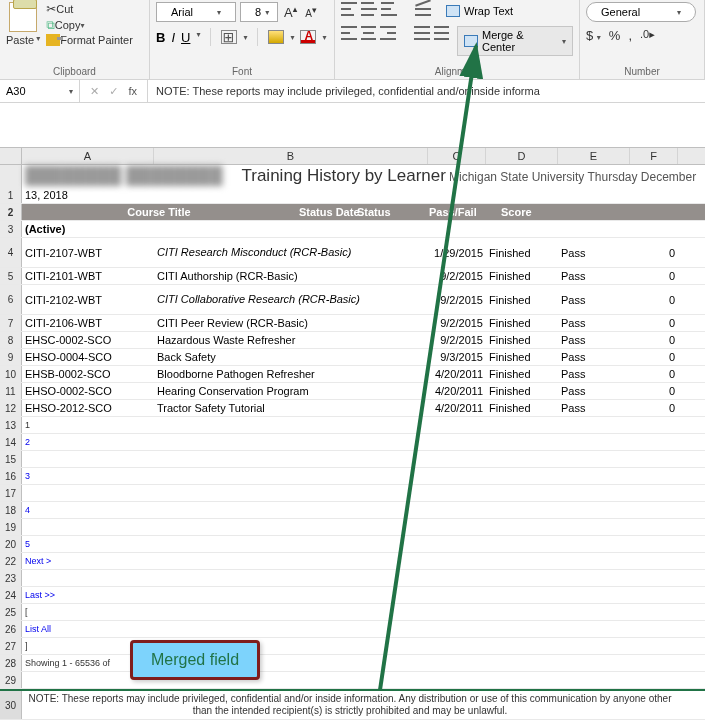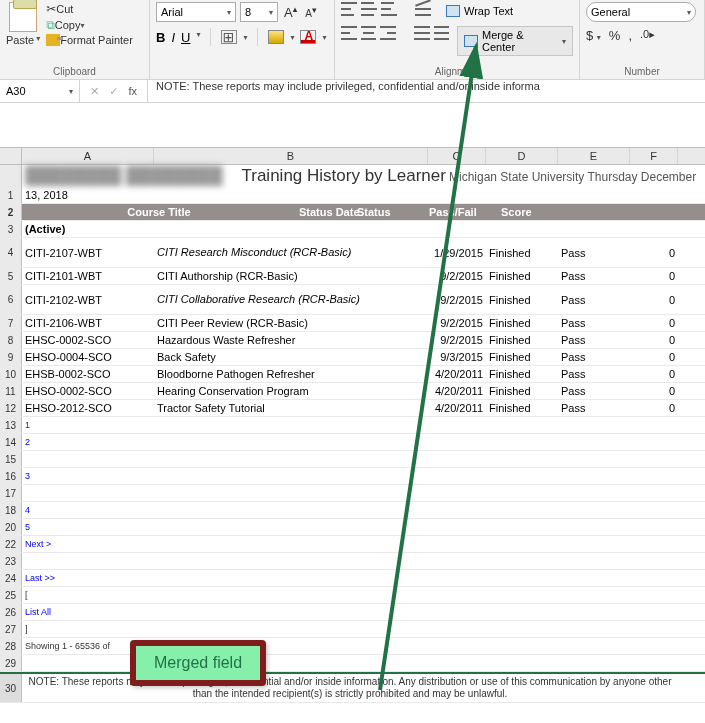--- a/index.html
+++ b/index.html
@@ -18,21 +18,21 @@
 .mini-dd { font-size: 8px; color: #555; }
 
 .clip-col { display: flex; flex-direction: column; gap: 2px; }
 .clip-row { display: flex; align-items: center; gap: 0; font-size: 11px; color: #333; }
 .icon-cut::before { content: "✂"; color: #333; font-size: 12px; }
 .icon-copy::before { content: "⧉"; color: #5b8; font-size: 12px; }
 .icon-fpainter { width: 14px; height: 12px; background: #e6b422; display: inline-block; position: relative; }
 .icon-fpainter::after { content:""; position:absolute; right:-3px; top:3px; width:6px; height:3px; background:#999; }
 
 .font-top { display: flex; gap: 4px; align-items: center; margin-bottom: 6px; }
-.combo { border: 1px solid #ababab; background: #fff; height: 20px; display: flex; align-items: center; padding: 0 4px; font-size: 11px; }
+.combo { border: 1px solid #ababab; background: #fff; height: 20px; display: flex; align-items: center; padding: 0 14px; font-size: 11px; }
 .combo .arrow { margin-left: 4px; font-size: 8px; color: #555; }
 .font-name { width: 80px; justify-content: space-between; }
 .font-size { width: 38px; justify-content: space-between; }
 .aa { font-size: 13px; color: #333; padding: 0 2px; }
 .aa sup { font-size: 9px; }
 
 .font-bot { display: flex; gap: 6px; align-items: center; }
 .biug { display: flex; gap: 6px; font-size: 13px; }
 .sep { width: 1px; height: 18px; background: #d4d4d4; margin: 0 4px; }
 .colorbox { width: 16px; height: 14px; border: 1px solid #888; position: relative; }
@@ -47,21 +47,21 @@
 .wrap-btn { display: flex; align-items: center; gap: 4px; border: 1px solid transparent; padding: 2px 6px; background: #f3f3f3; }
 .wrap-ico { width:14px; height:12px; border:1px solid #3a7ab8; background:#cfe3f5; position:relative; }
 .merge-btn { display:flex; align-items:center; gap:4px; border:1px solid #c6c6c6; background:#e8e8e8; padding:2px 6px; }
 .merge-ico { width:14px; height:12px; border:1px solid #3a7ab8; background:#cfe3f5; }
 
 .num-top { display: flex; gap: 4px; margin-bottom: 6px; align-items: center; }
 .gen-combo { width: 110px; justify-content: space-between; border-radius: 10px; }
 .num-bot { display: flex; gap: 8px; font-size: 13px; color:#333; }
 
 
-.fbar { display:flex; border-bottom:1px solid #d4d4d4; height:23px; background:#fff; }
+.fbar { display:flex; align-items:center; border-bottom:1px solid #d4d4d4; height:23px; background:#fff; }
 .namebox { width:80px; border-right:1px solid #d4d4d4; padding:0 6px; font-size:11px; display:flex; justify-content:space-between; align-items:center; height:100%; }
 .fx-icons { display:flex; align-items:center; color:#aaa; padding:0 10px; gap:10px; font-size:11px; border-right:1px solid #d4d4d4; height:100%; }
 .fx-label { color:#555; }
 .formula-val { padding:0 8px; font-size:11px; color:#333; white-space:nowrap; overflow:hidden; }
 .fbar-spacer { height: 44px; background:#fff; }
 
 
 .grid { font-size: 11px; }
 .colhdrs { display:flex; background:#eaeaea; border-top:1px solid #bfbfbf; border-bottom:1px solid #bfbfbf; }
 .rowhdr-space { width:22px; border-right:1px solid #bfbfbf; }
@@ -85,21 +85,21 @@
 .bold { font-weight:bold; }
 .wrap-cell { white-space:normal; line-height:13px; padding:2px 3px;font-style:italic; }
 .link { color:#0000ee; font-size:9px; }
 .tiny { font-size:9px; color:#333; }
 
 .row30 { border-top:2px solid #217346; }
 .row30 .rh { background:#ddd; }
 .note-cell { width:656px; font-size:10px; color:#333; padding:2px 4px; text-align:center; white-space:normal; line-height:12px; }
 
 
-.annot { position:absolute; left:130px; top:640px; background:#86efac; border:6px solid #7f1d1d; border-radius:4px; padding:8px 18px; font-size:16px; color:#217346; box-shadow:2px 2px 4px rgba(0,0,0,0.2); z-index:50; }
+.annot { position:absolute; left:130px; top:640px; background:#7dd3fc; border:3px solid #7f1d1d; border-radius:4px; padding:8px 18px; font-size:16px; color:#217346; box-shadow:2px 2px 4px rgba(0,0,0,0.2); z-index:50; }
 .arrow-svg { position:absolute; left:330px; top:40px; z-index:40; pointer-events:none; }
 </style>
 </head>
 <body>
 
 <div class="ribbon">
   <div class="rgroup" style="width:150px">
     <div class="rgroup-body">
       <div class="paste-col">
         <div class="paste-iconbox"></div>
@@ -151,20 +151,21 @@
         <div class="sep"></div>
         <span class="colorbox border-ico"></span>
           <span class="mini-dd">▾</span>
         <div class="sep"></div>
         <span class="colorbox fill-ico"></span>
           <span class="mini-dd">▾</span>
         <span class="colorbox text-ico"></span>
           <span class="mini-dd">▾</span>
       </div>
     </div>
+    <div class="rgroup-label">Font</div>
   </div>
 
   <div class="rgroup" style="width:245px">
     <div class="rgroup-body" style="flex-direction:column">
       <div class="align-top">
         <div class="aln">
             <span></span>
             <span style="width:60%"></span>
             <span style="width:80%"></span>
           </div>
@@ -400,20 +401,23 @@
         <div class="cell cellA link">3</div>
       </div>
     <div class="row">
         <div class="rh">17</div>
       </div>
     <div class="row">
         <div class="rh">18</div>
         <div class="cell cellA link">4</div>
       </div>
     <div class="row">
+        <div class="rh">19</div>
+      </div>
+    <div class="row">
         <div class="rh">20</div>
         <div class="cell cellA link">5</div>
       </div>
     <div class="row">
         <div class="rh">22</div>
         <div class="cell cellA link">Next &gt;</div>
       </div>
     <div class="row">
         <div class="rh">23</div>
       </div>

